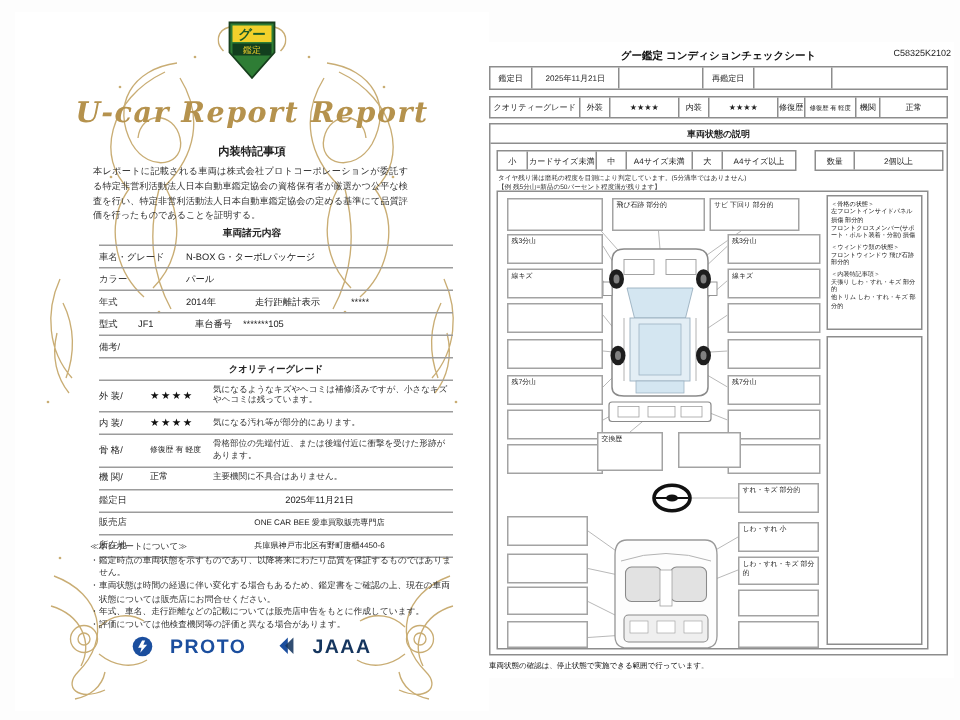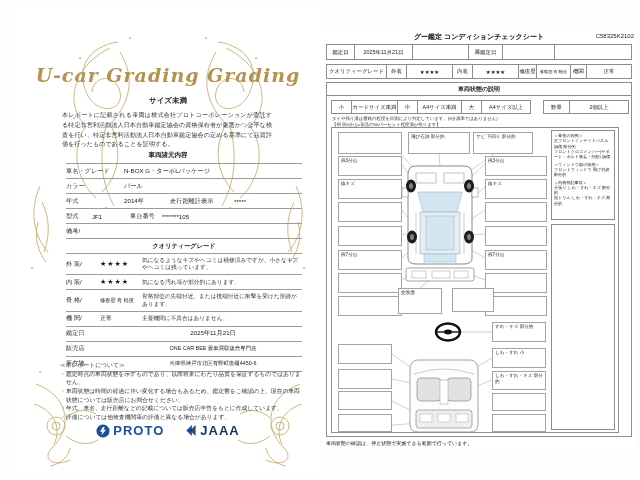--- a/index.html
+++ b/index.html
@@ -20,21 +20,21 @@
   .ctr{text-align:center}
   .stars{flex:0 0 42px;font-size:7px;letter-spacing:1px;color:#111}
   .glab{flex:0 0 34px}
   .gdesc{flex:1;font-size:5.7px;line-height:1.35;color:#333}
   .gsmall{flex:0 0 42px;font-size:5.2px;line-height:1.25}
   .tiny{font-size:5.4px}
   .c-notes{position:absolute;top:353px;left:50px;width:244px;font-size:5.8px;line-height:1.5;color:#333}
   .note-item{display:flex}
   .note-b{flex:0 0 6px}
   .c-logos{position:absolute;top:415px;width:100%;display:flex;justify-content:center;align-items:center;gap:20px}
-  .logo{display:flex;align-items:center;gap:3px}
+  .logo{display:flex;align-items:center;gap:11px}
   .logo-proto-text{font-size:13px;font-weight:900;color:#1b4e9e;letter-spacing:1px}
   .logo-jaaa-text{font-size:13px;font-weight:700;color:#15355e;letter-spacing:1px}
   
   .sheet{position:absolute;left:322px;top:28px;width:314px;height:424px;background:#fff}
   .s-title{position:absolute;top:4px;width:100%;text-align:center;font-size:7px;font-weight:600;color:#111}
   .s-code{position:absolute;top:4.5px;right:2px;font-size:6px;color:#222}
   .tbl{position:absolute;display:flex;border:1px solid #8d8d8d;background:#fff;box-sizing:border-box}
   .cell{border-right:1px solid #8d8d8d;display:flex;align-items:center;justify-content:center;font-size:5.4px;box-sizing:border-box;overflow:hidden;white-space:nowrap}
   .cell:last-child{border-right:none}
   .outer-box{position:absolute;left:4px;top:54px;width:306px;height:355px;border:1px solid #8d8d8d;box-sizing:border-box}
@@ -79,23 +79,34 @@
         <circle cx="22" cy="260" r="0.9"></circle>
           <circle cx="294" cy="260" r="0.9"></circle>
         <circle cx="30" cy="364" r="0.9"></circle>
           <circle cx="286" cy="364" r="0.9"></circle>
         <circle cx="96" cy="200" r="0.9"></circle>
           <circle cx="220" cy="200" r="0.9"></circle>
       </g>
     </g>
   </svg>
 
-
-  <div class="c-title">U-car Grading Grading</div>
-  <div class="c-seal">サイズ未満</div>
+  <div class="c-badge">
+    <svg width="46" height="44" viewBox="0 0 46 44">
+      <path d="M4,22 C-2,16 0,8 8,6" stroke="#c9ad74" fill="none" stroke-width="1"></path>
+      <path d="M42,22 C48,16 46,8 38,6" stroke="#c9ad74" fill="none" stroke-width="1"></path>
+      <path d="M8,3 h30 v20 l-15,17 l-15,-17 z" fill="#2e7d35" stroke="#173f1d" stroke-width="1.2"></path>
+      <rect x="10" y="5" width="26" height="11" fill="#f2d12b"></rect>
+      <text x="23" y="14" font-size="9" font-weight="bold" fill="#1a5c28" text-anchor="middle">グー</text>
+      <rect x="10" y="17" width="26" height="8" fill="#123f1e"></rect>
+      <text x="23" y="23.5" font-size="6" fill="#f2d12b" text-anchor="middle">鑑定</text>
+    </svg>
+  </div>
+
+  <div class="c-title">U-car Report Report</div>
+  <div class="c-seal">内装特記事項</div>
   <div class="c-intro">本レポートに記載される車両は株式会社プロトコーポレーションが委託する特定非営利活動法人日本自動車鑑定協会の資格保有者が厳選かつ公平な検査を行い、特定非営利活動法人日本自動車鑑定協会の定める基準にて品質評価を行ったものであることを証明する。</div>
   <div class="c-spec-title">車両諸元内容</div>
 
   <div class="c-table">
     <div class="row first">
       <span class="lab">車名・グレード</span>
       <span class="val">N-BOX G・ターボLパッケージ</span>
     </div>
     <div class="row">
       <span class="lab">カラー</span>

